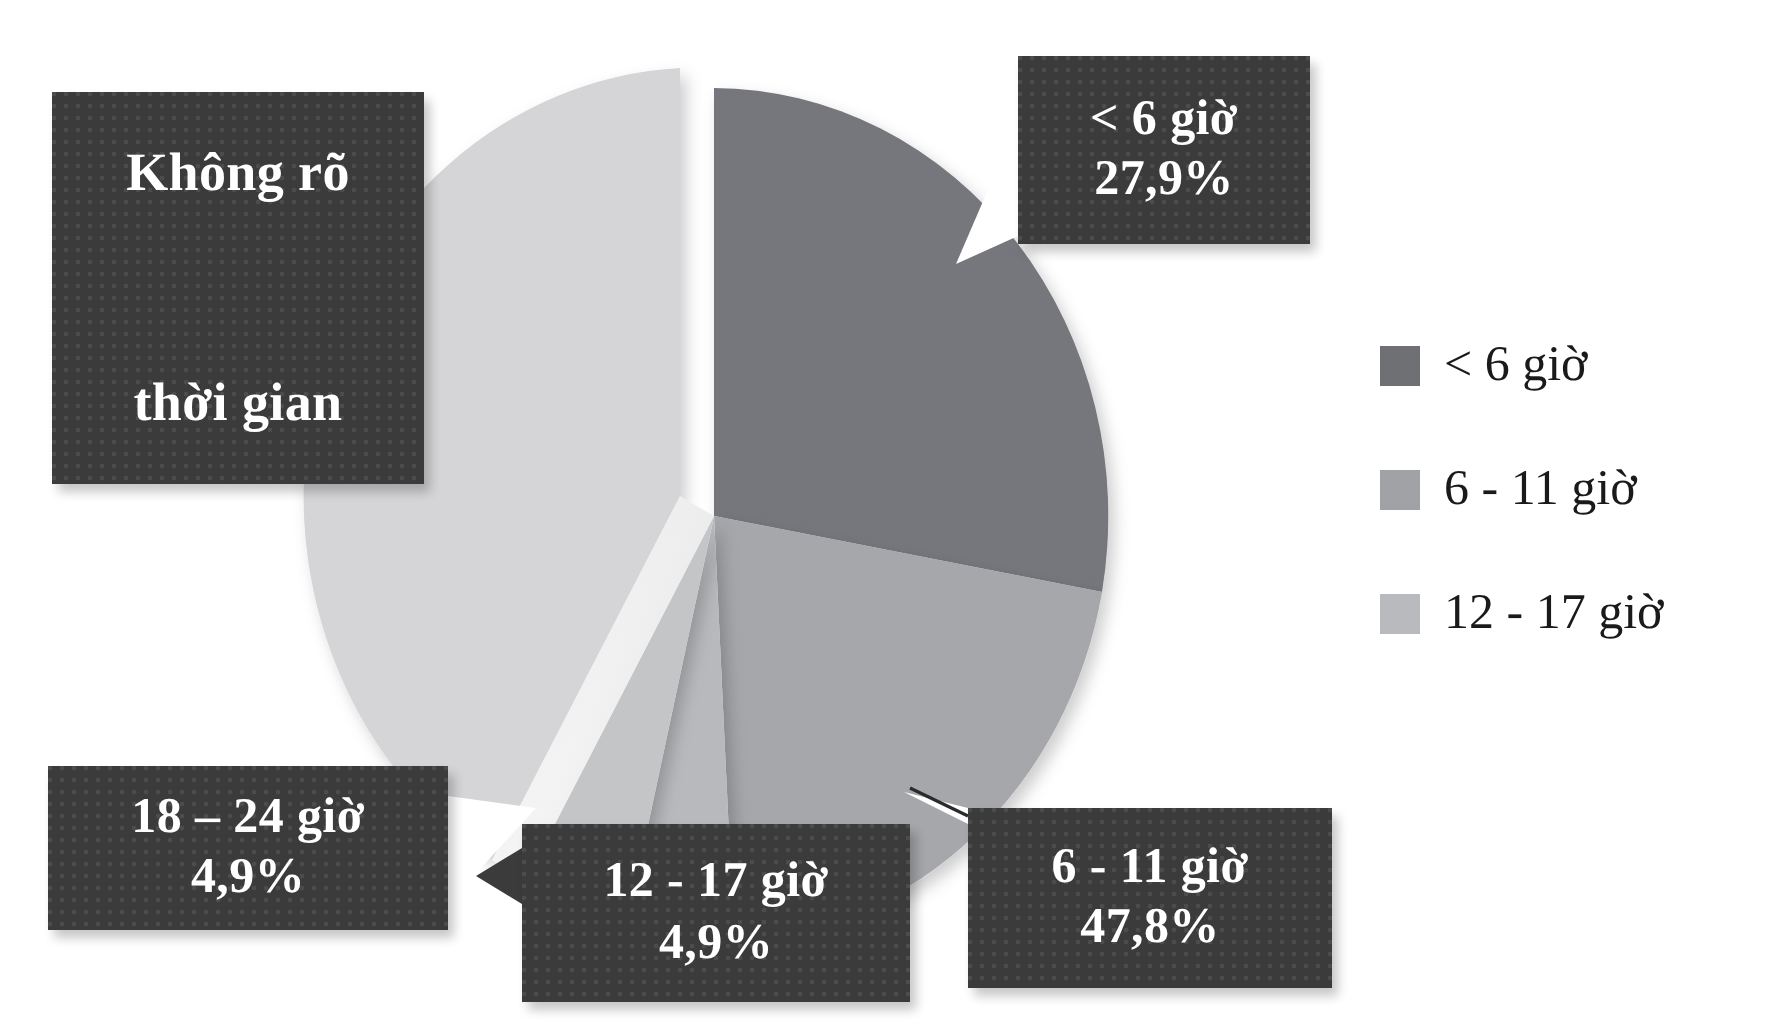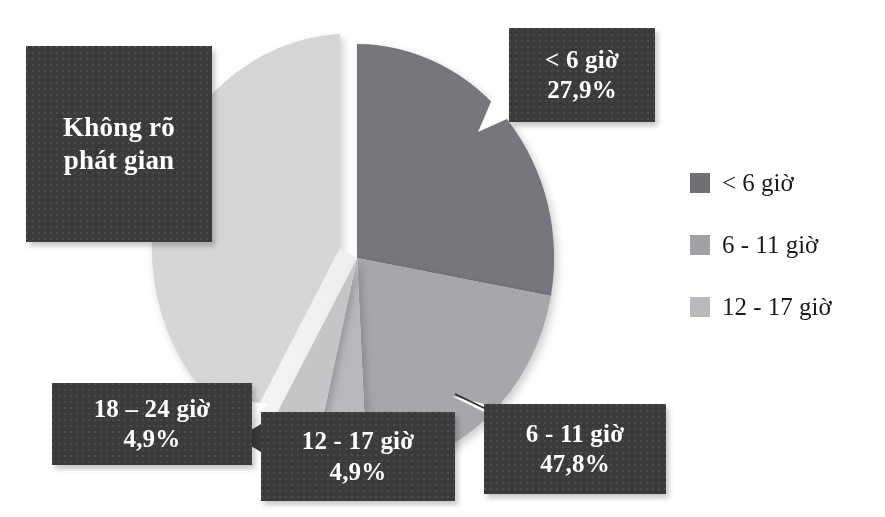--- a/index.html
+++ b/index.html
@@ -50,33 +50,33 @@
     display: block;
     white-space: nowrap;
   }
 
   
   #callout-unknown {
     left: 26px;  top: 46px;
     width: 186px; height: 196px;
     font-size: 27px;
     padding: 24px 8px;
+    justify-content: space-between;
   }
   #callout-lt6 {
     left: 509px; top: 28px;
     width: 146px; height: 94px;
     font-size: 25px;
     padding: 4px 6px;
   }
   #callout-18-24 {
     left: 24px;  top: 383px;
     width: 200px; height: 82px;
     font-size: 25px;
     padding: 4px 6px;
-    margin-left: 28px;
   }
   #callout-12-17 {
     left: 261px; top: 412px;
     width: 194px; height: 89px;
     font-size: 25px;
     padding: 4px 6px;
   }
   #callout-6-11 {
     left: 484px; top: 404px;
     width: 182px; height: 90px;
@@ -143,21 +143,21 @@
     <path d="M 509 60 L 509 118 L 478 132 Z" fill="#ffffff"></path>
     <path d="M 212 70 L 240 96 L 212 150 Z" fill="#ffffff" opacity="0.0"></path>
     <path d="M 224 398 L 268 404 L 224 452 Z" fill="#ffffff"></path>
     <path d="M 261 424 L 238 438 L 261 452 Z" fill="#3b3b3c"></path>
     <path d="M 484 412 L 452 396 L 484 404 Z" fill="#ffffff"></path>
     <path d="M 484 408 L 455 394" stroke="#2b2b2b" stroke-width="1.6" fill="none"></path>
   </svg>
 
   <div class="callout" id="callout-unknown">
     <span class="ln">Không rõ</span>
-    <span class="ln">phát gian</span>
+    <span class="ln">thời gian</span>
   </div>
 
   <div class="callout" id="callout-lt6">
     <span class="ln">&lt; 6 giờ</span>
     <span class="ln">27,9%</span>
   </div>
 
   <div class="callout" id="callout-18-24">
     <span class="ln">18 – 24 giờ</span>
     <span class="ln">4,9%</span>

